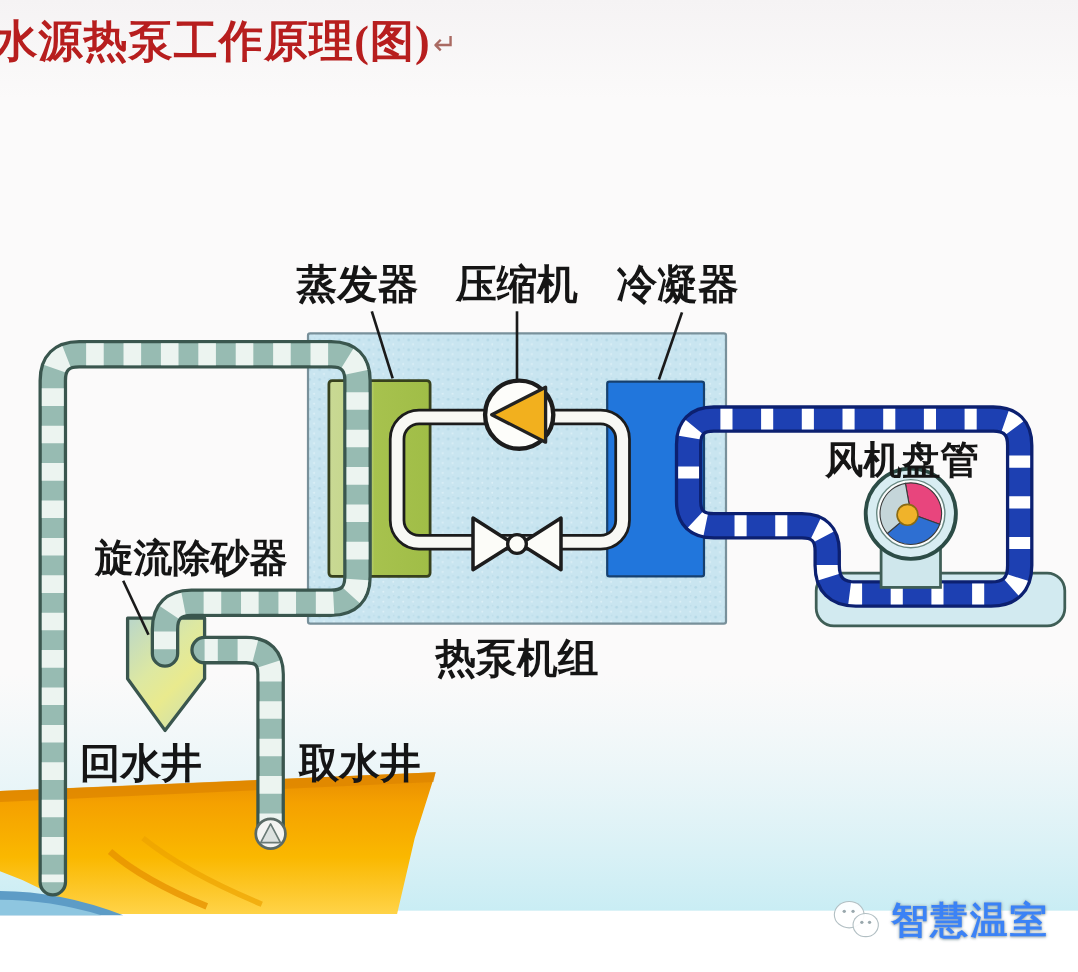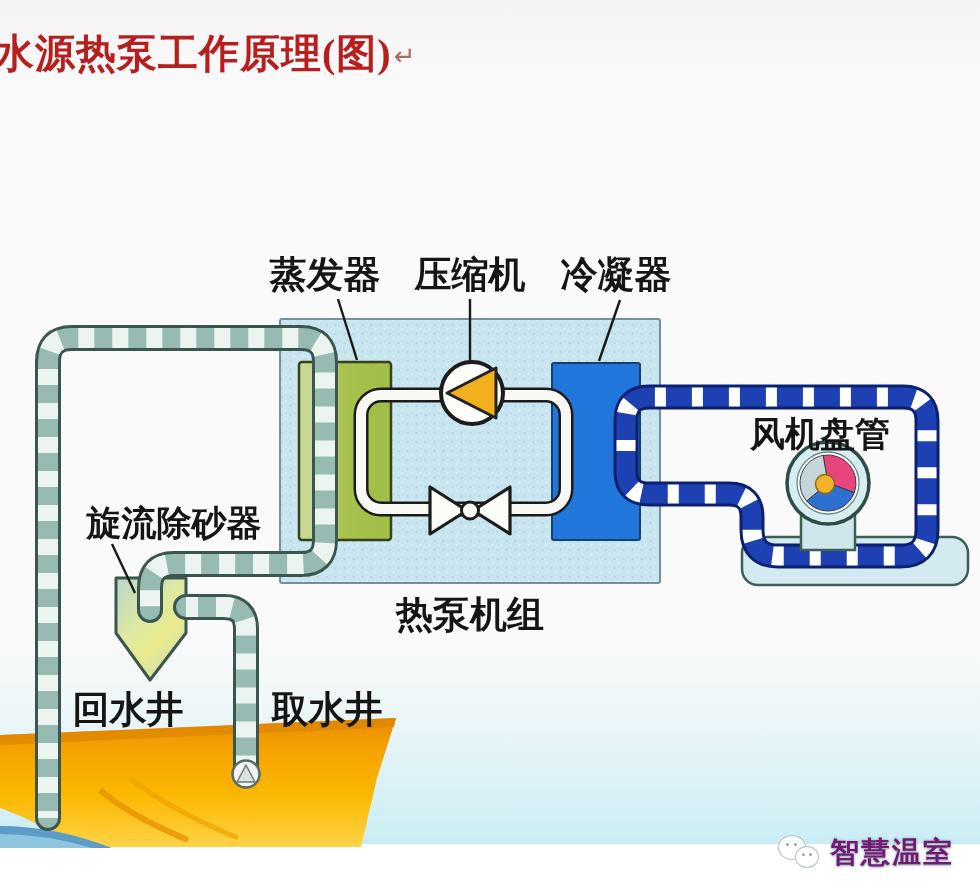--- a/index.html
+++ b/index.html
@@ -1,21 +1,21 @@
 <!DOCTYPE html>
 <html><head>
 <meta charset="utf-8">
 <style>
   html,body{margin:0;padding:0;}
   body{
     width:980px;height:884px;overflow:hidden;position:relative;
     background:linear-gradient(#f5f3f4, #fbfafa 90px, #fbfafa);
     font-family:"Liberation Sans", sans-serif;
   }
-  .stage{position:absolute;left:0;top:16px;width:980px;height:752px;}
+  .stage{position:absolute;left:0;top:0;width:980px;height:752px;}
   .page-title{
     position:absolute;left:-6px;top:10px;white-space:nowrap;
     font-family:"Liberation Serif", serif;
     font-weight:bold;font-size:40px;color:#b71e1e;
     letter-spacing:1px;
   }
   .page-title .return-mark{
     font-size:26px;color:#a96a62;font-weight:normal;margin-left:2px;
     vertical-align:2px;
   }
@@ -30,21 +30,21 @@
   .wm-icon{position:relative;width:44px;height:40px;}
   .wm-bubble{
     position:absolute;border-radius:50%;
     background:rgba(255,255,255,.92);
     border:1.5px solid rgba(165,180,185,.85);
   }
   .wm-bubble.big{left:0;top:2px;width:26px;height:23px;}
   .wm-bubble.small{left:17px;top:13px;width:22px;height:20px;}
   .wm-eye{position:absolute;width:3px;height:3px;border-radius:50%;background:#9aa8ad;}
   .wm-text{
-    font-size:29px;font-weight:bold;color:#701a75;letter-spacing:2px;
+    font-size:34px;font-weight:bold;color:#3b82f6;letter-spacing:2px;
     text-shadow:0 0 3px rgba(150,168,175,.95), 0 1px 2px rgba(150,168,175,.75);
     white-space:nowrap;
     text-align:right;
   }
 </style>
 </head>
 <body>
 
 <div class="stage">
 

